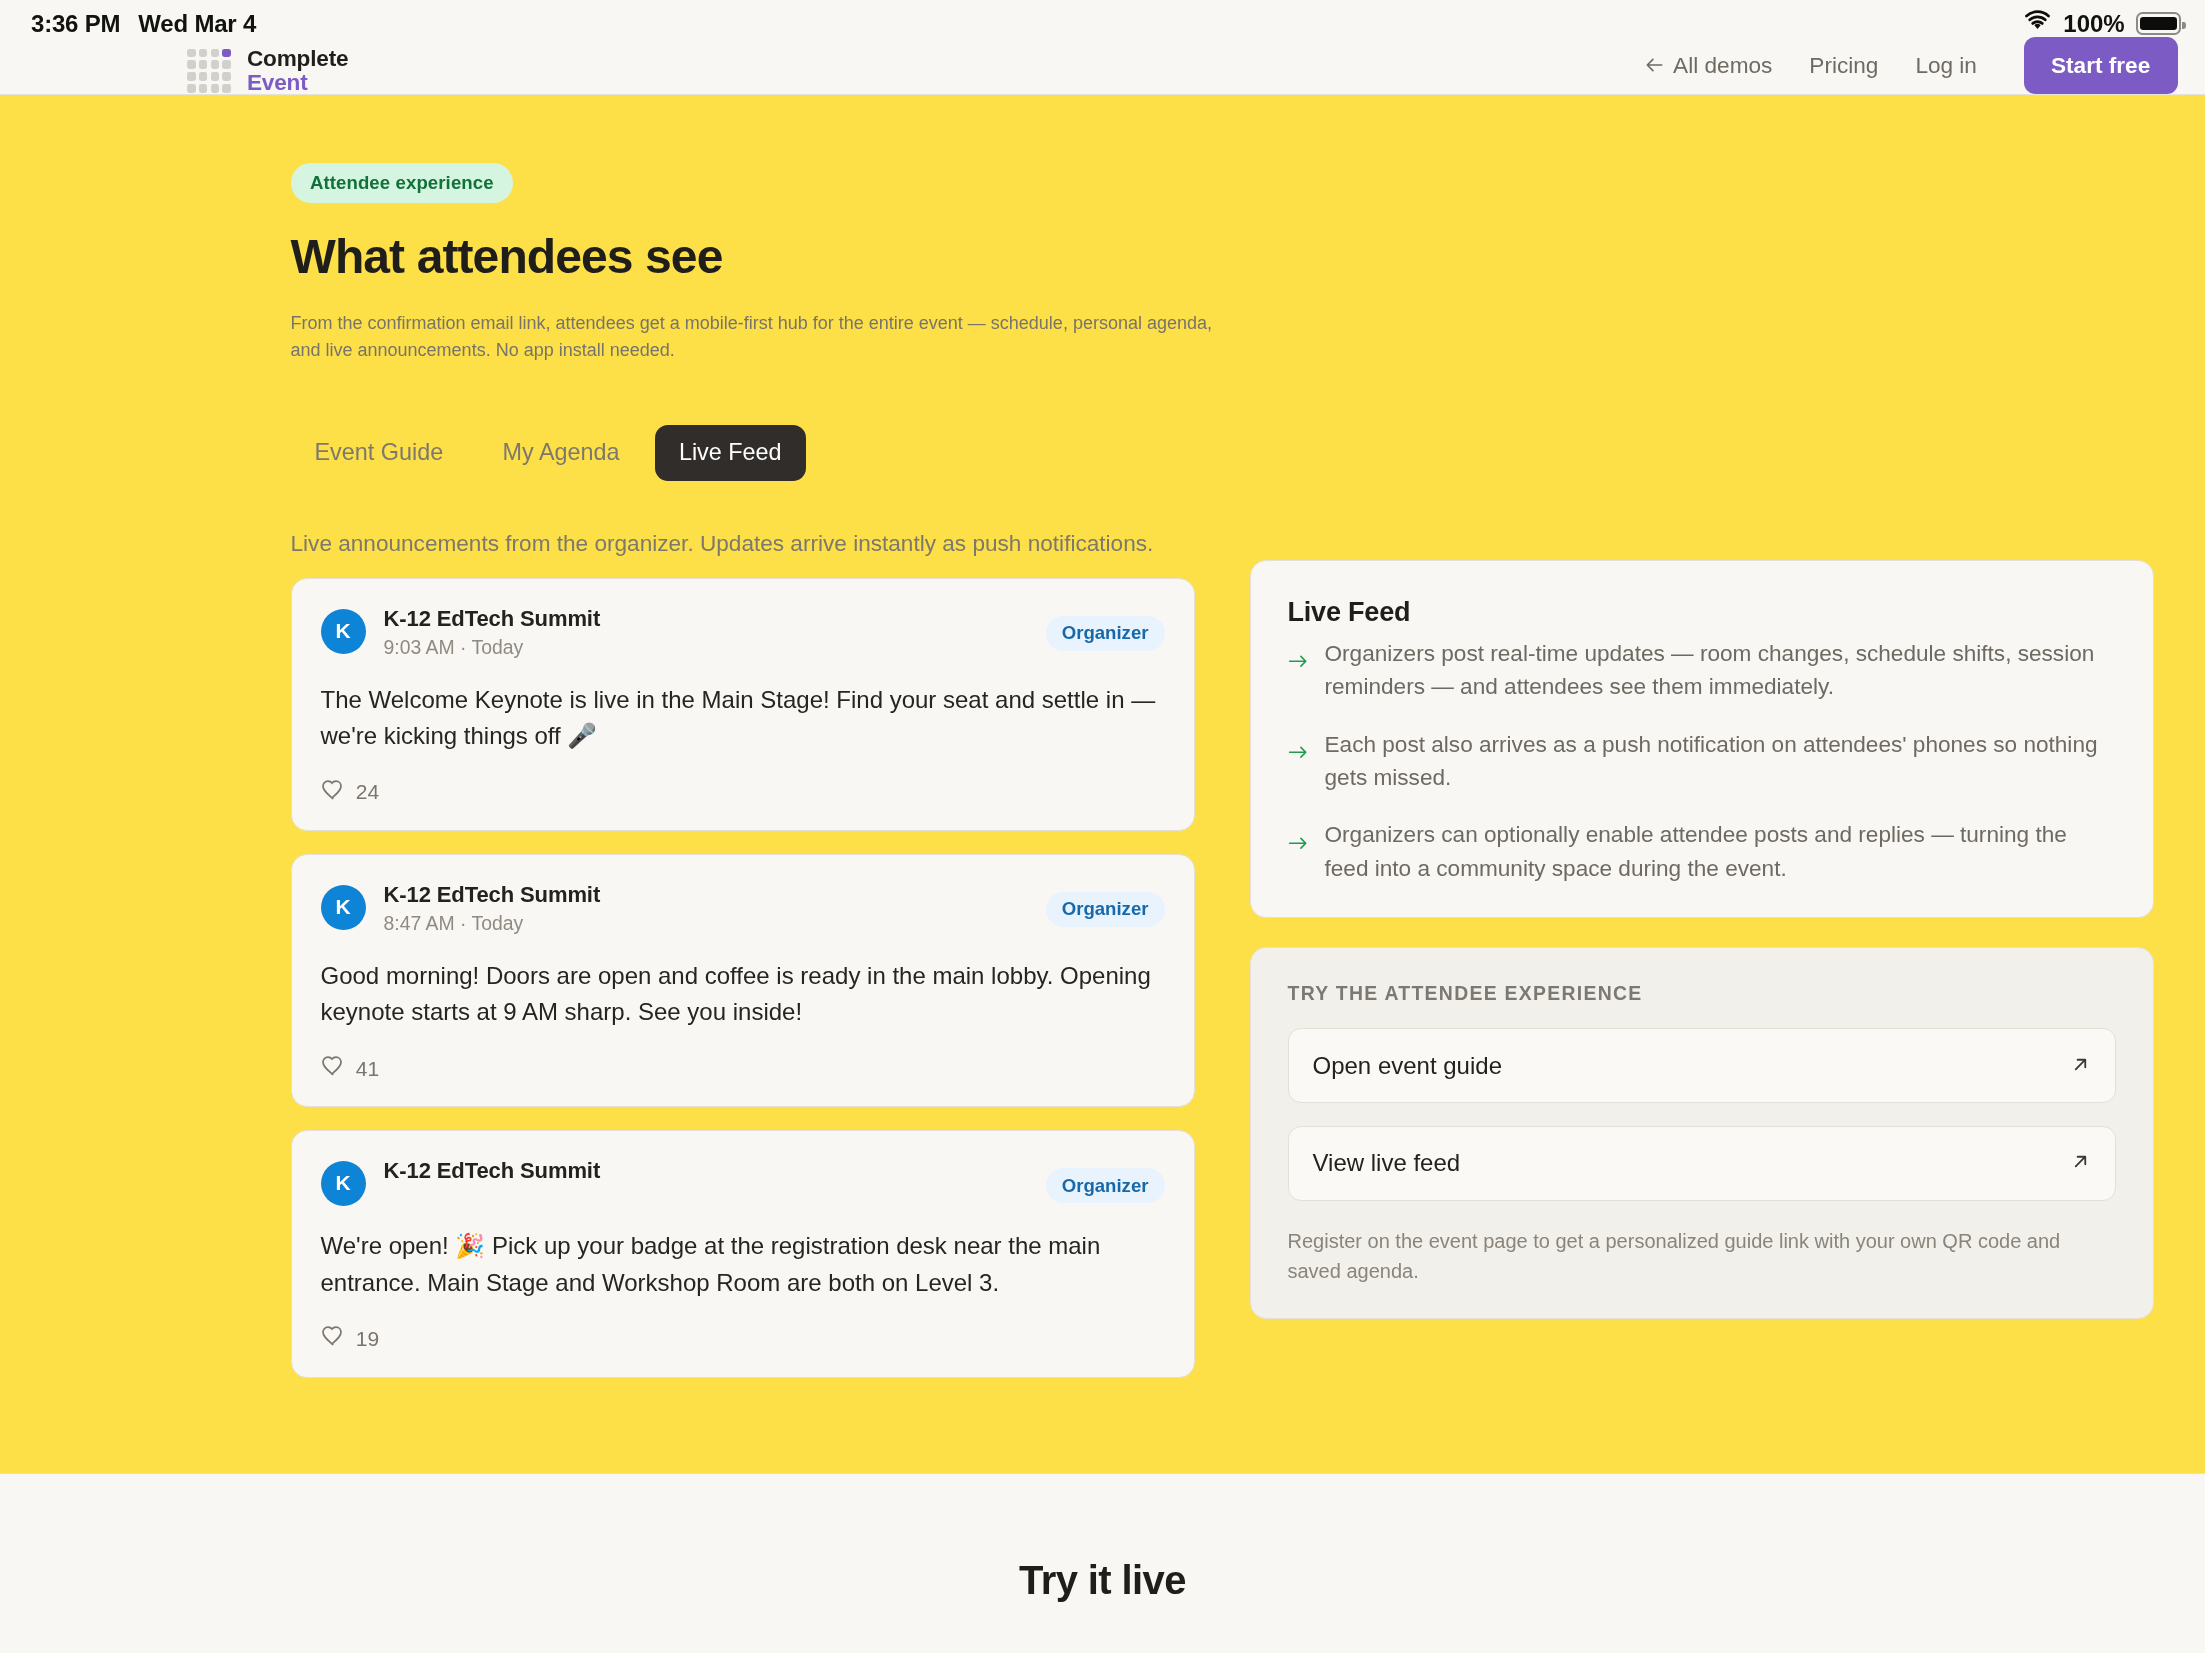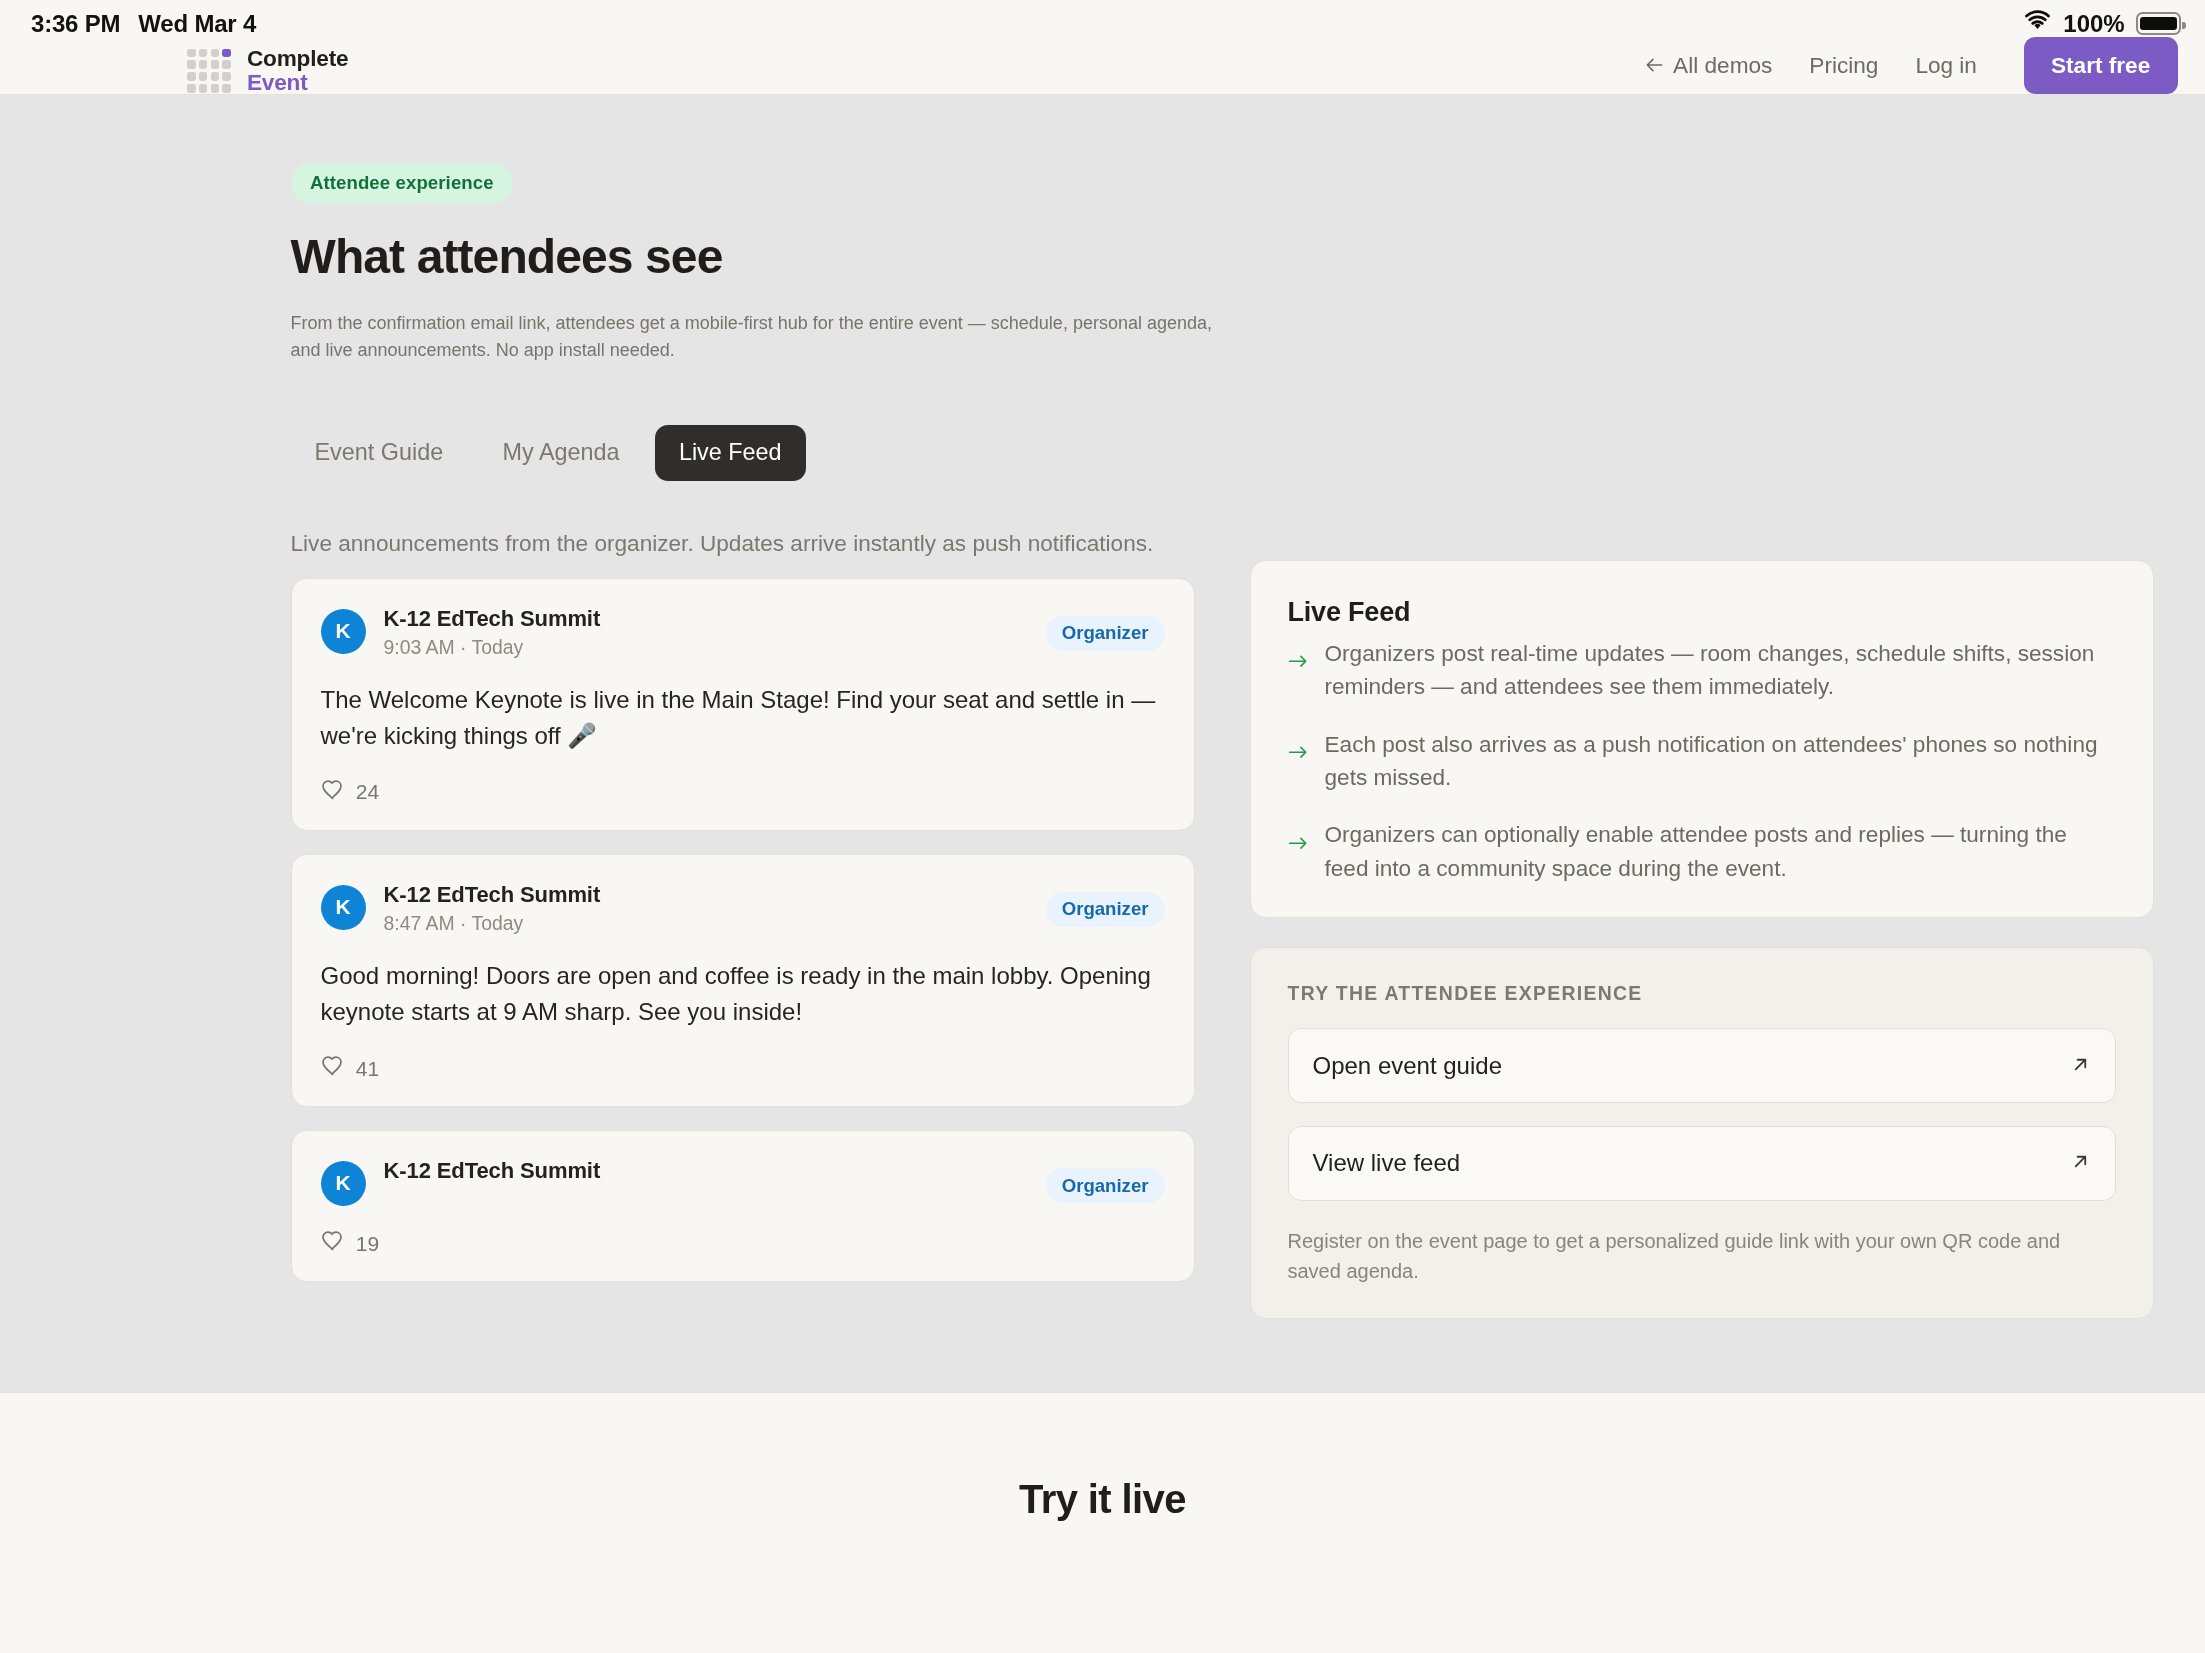--- a/index.html
+++ b/index.html
@@ -129,21 +129,21 @@
     border-radius: 11.3px;
     padding: 15.3px 27.4px;
     margin-left: 9.7px;
     cursor: pointer;
     white-space: nowrap;
     font-family: inherit;
   }
 
   
   .section-top {
-    background: #e5e5e5;
+    background: #fde047;
     padding: 68px 0 0 0;
   }
   .wrap {
     max-width: 1970px;
     margin: 0 auto;
     padding: 0 173px;
   }
 
   .pill-badge {
     display: inline-block;
@@ -481,20 +481,21 @@
           </article>
 
           <article class="post-card">
             <div class="post-head">
               <span class="avatar">K</span>
               <span class="post-meta">
                 <span class="post-author" style="display:block">K-12 EdTech Summit</span>
               </span>
               <span class="org-badge">Organizer</span>
             </div>
+            <p class="post-body">We're open! 🎉 Pick up your badge at the registration desk near the main entrance. Main Stage and Workshop Room are both on Level 3.</p>
             <div class="post-likes">
               <span class="heart-icon">
                 <svg width="24" height="22.6" viewBox="0 0 24 22">
                     <path d="M12 19.6l-1.3-1.2C5.4 13.6 2 10.6 2 6.9 2 4 4.2 1.9 7 1.9c1.6 0 3.1.7 4 1.9.9-1.2 2.4-1.9 4-1.9 2.8 0 5 2.1 5 5 0 3.7-3.4 6.7-8.7 11.5L12 19.6z" fill="none" stroke="#7b756c" stroke-width="1.7"></path>
                   </svg>
               </span>
               <span>19</span>
             </div>
           </article>
 

